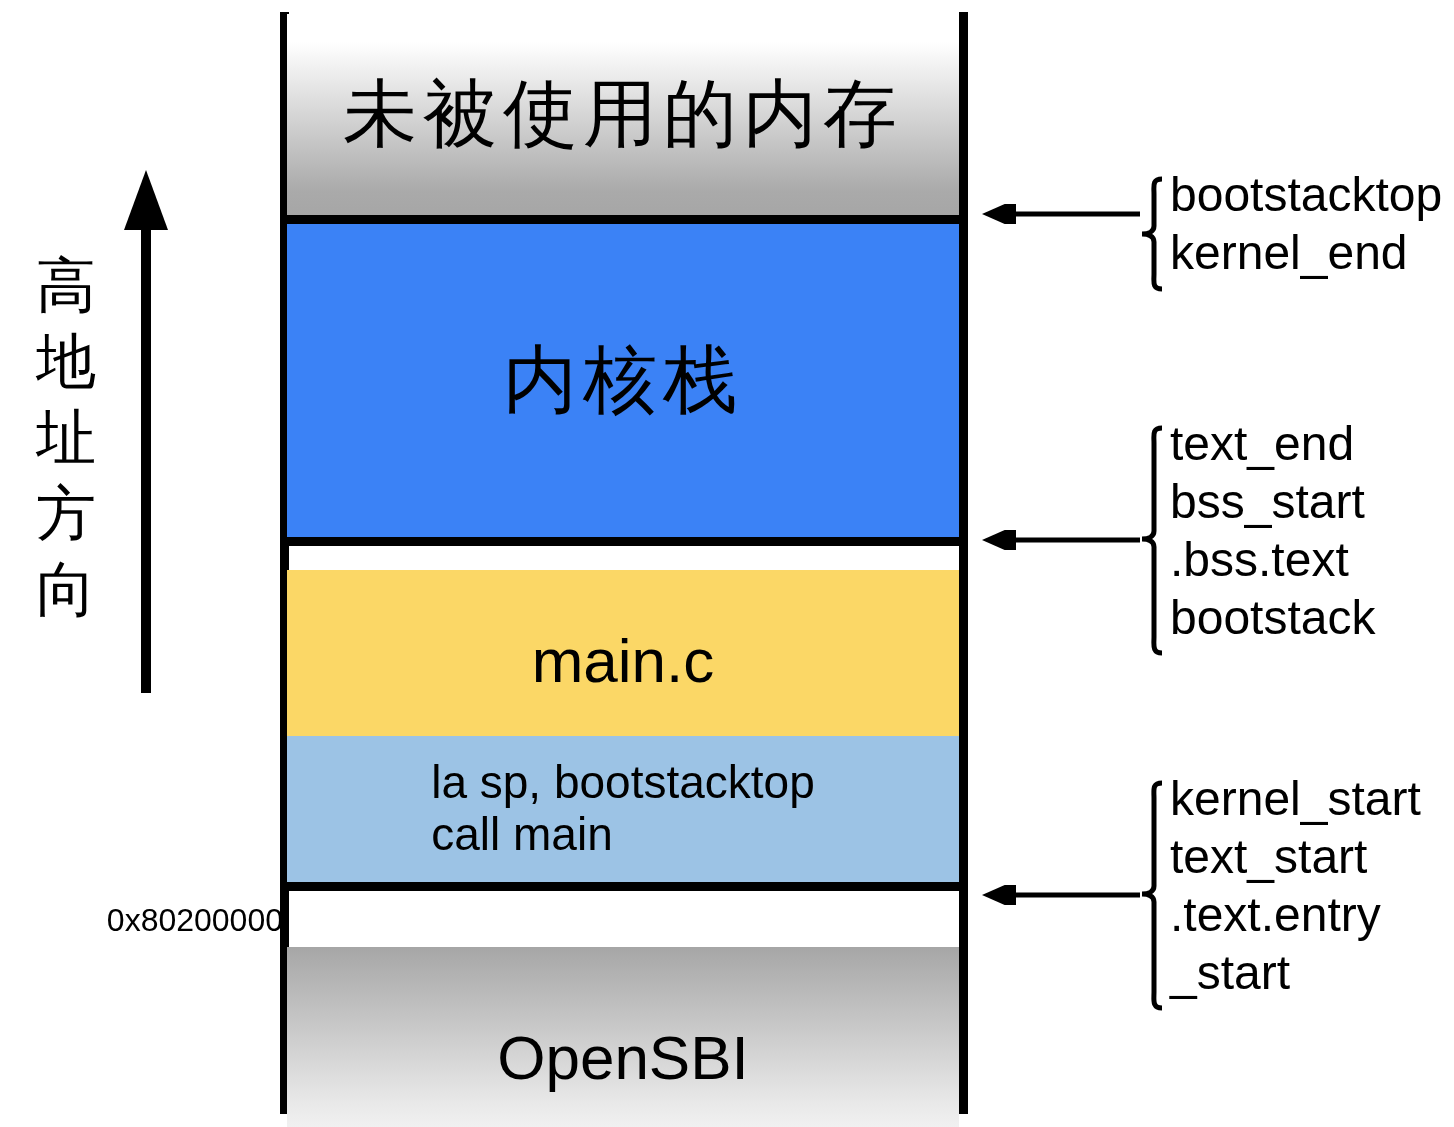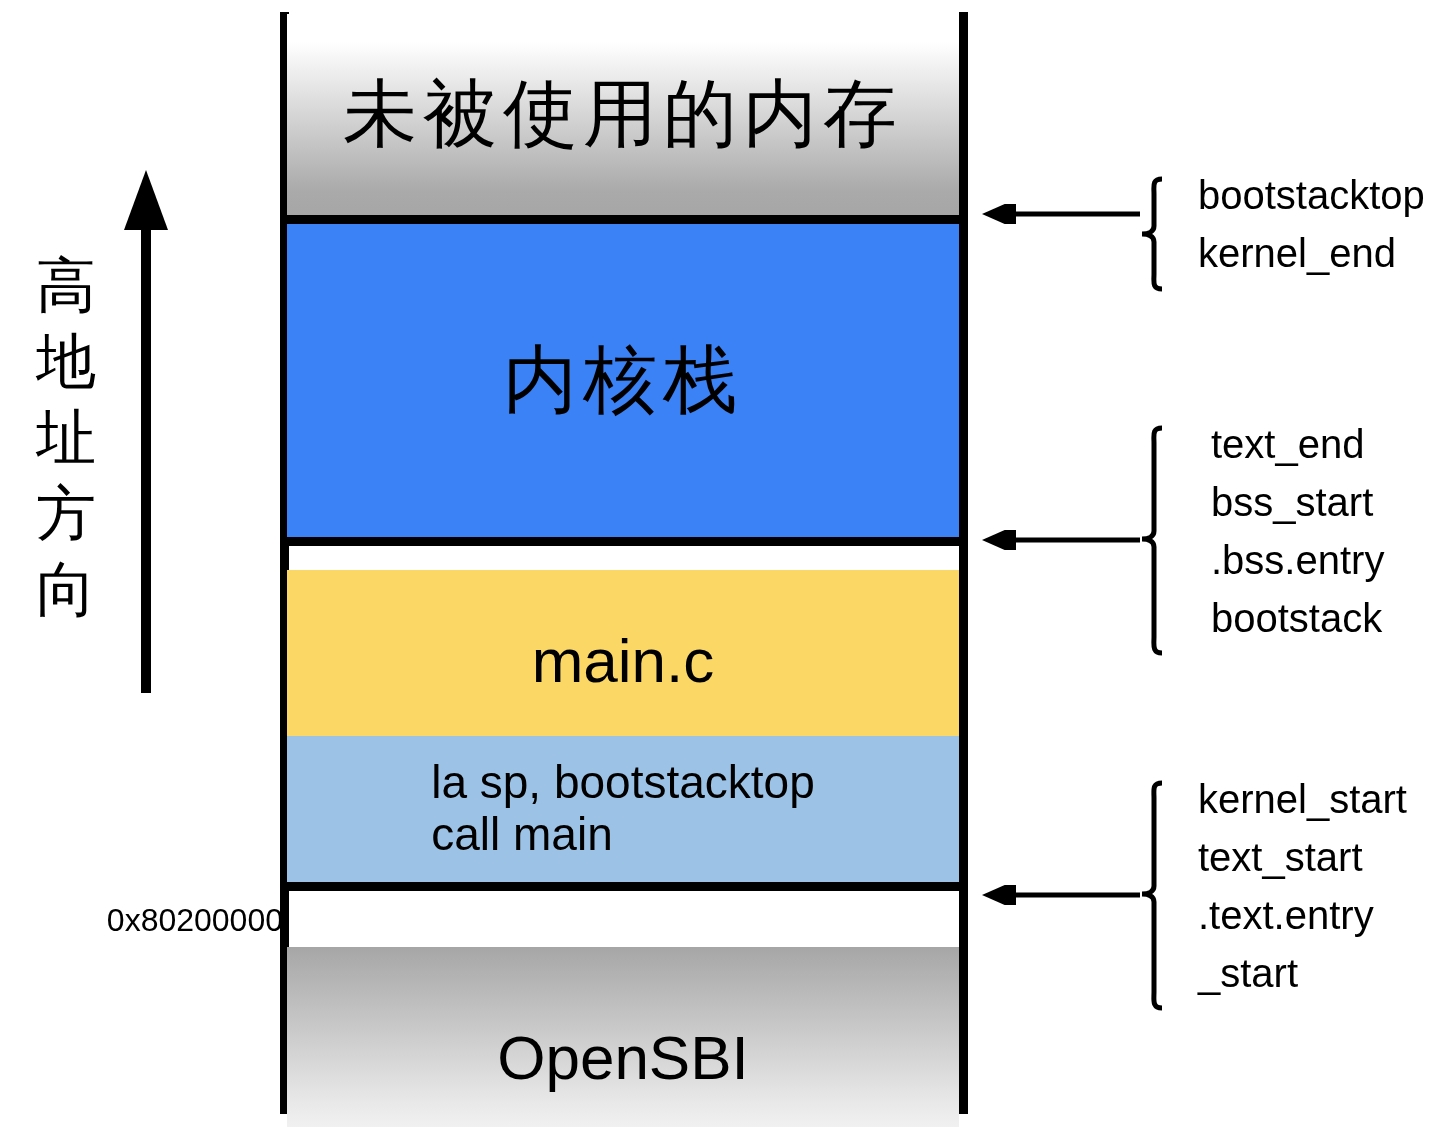--- a/index.html
+++ b/index.html
@@ -132,24 +132,23 @@
   }
   .callout-arrow { position: absolute; }
   .callout-arrow svg { display: block; }
   .brace {
     position: absolute;
     width: 26px;
   }
   .brace svg { display: block; }
   .callout-labels {
     position: absolute;
-    font-size: 40px;
+    font-size: 48px;
     line-height: 58px;
     white-space: nowrap;
-    margin-left: 28px;
   }
   .callout-labels div { white-space: nowrap; }
 
   .co1 { left: 980px; top: 176px; }
   .co2 { left: 980px; top: 425px; }
   .co3 { left: 980px; top: 780px; }
 </style>
 </head>
 <body>
 
@@ -221,24 +220,24 @@
       <svg width="162" height="20" viewBox="0 0 162 20">
         <line x1="160" y1="10" x2="28" y2="10" stroke="#000" stroke-width="5"></line>
         <polygon points="2,10 36,25 36,-5" fill="#000"></polygon>
       </svg>
     </div>
     <div class="brace" style="left:158px; top:0;">
       <svg width="26" height="232" viewBox="0 0 26 232">
         <path d="M24 3 C14 3 16 10 16 18 L16 106 C16 112 10 114 4 114 C10 114 16 116 16 122 L16 212 C16 220 14 228 24 228" fill="none" stroke="#000" stroke-width="5"></path>
       </svg>
     </div>
-    <div class="callout-labels" style="left:203px; top:-10px;">
+    <div class="callout-labels" style="left:190px; top:-10px;">
       <div>text_end</div>
       <div>bss_start</div>
-      <div>.bss.entry</div>
+      <div>.bss.text</div>
       <div>bootstack</div>
     </div>
   </div>
 
   <div class="callout co3">
     <div class="callout-arrow" style="left:0; top:105px;">
       <svg width="162" height="20" viewBox="0 0 162 20">
         <line x1="160" y1="10" x2="28" y2="10" stroke="#000" stroke-width="5"></line>
         <polygon points="2,10 36,25 36,-5" fill="#000"></polygon>
       </svg>

